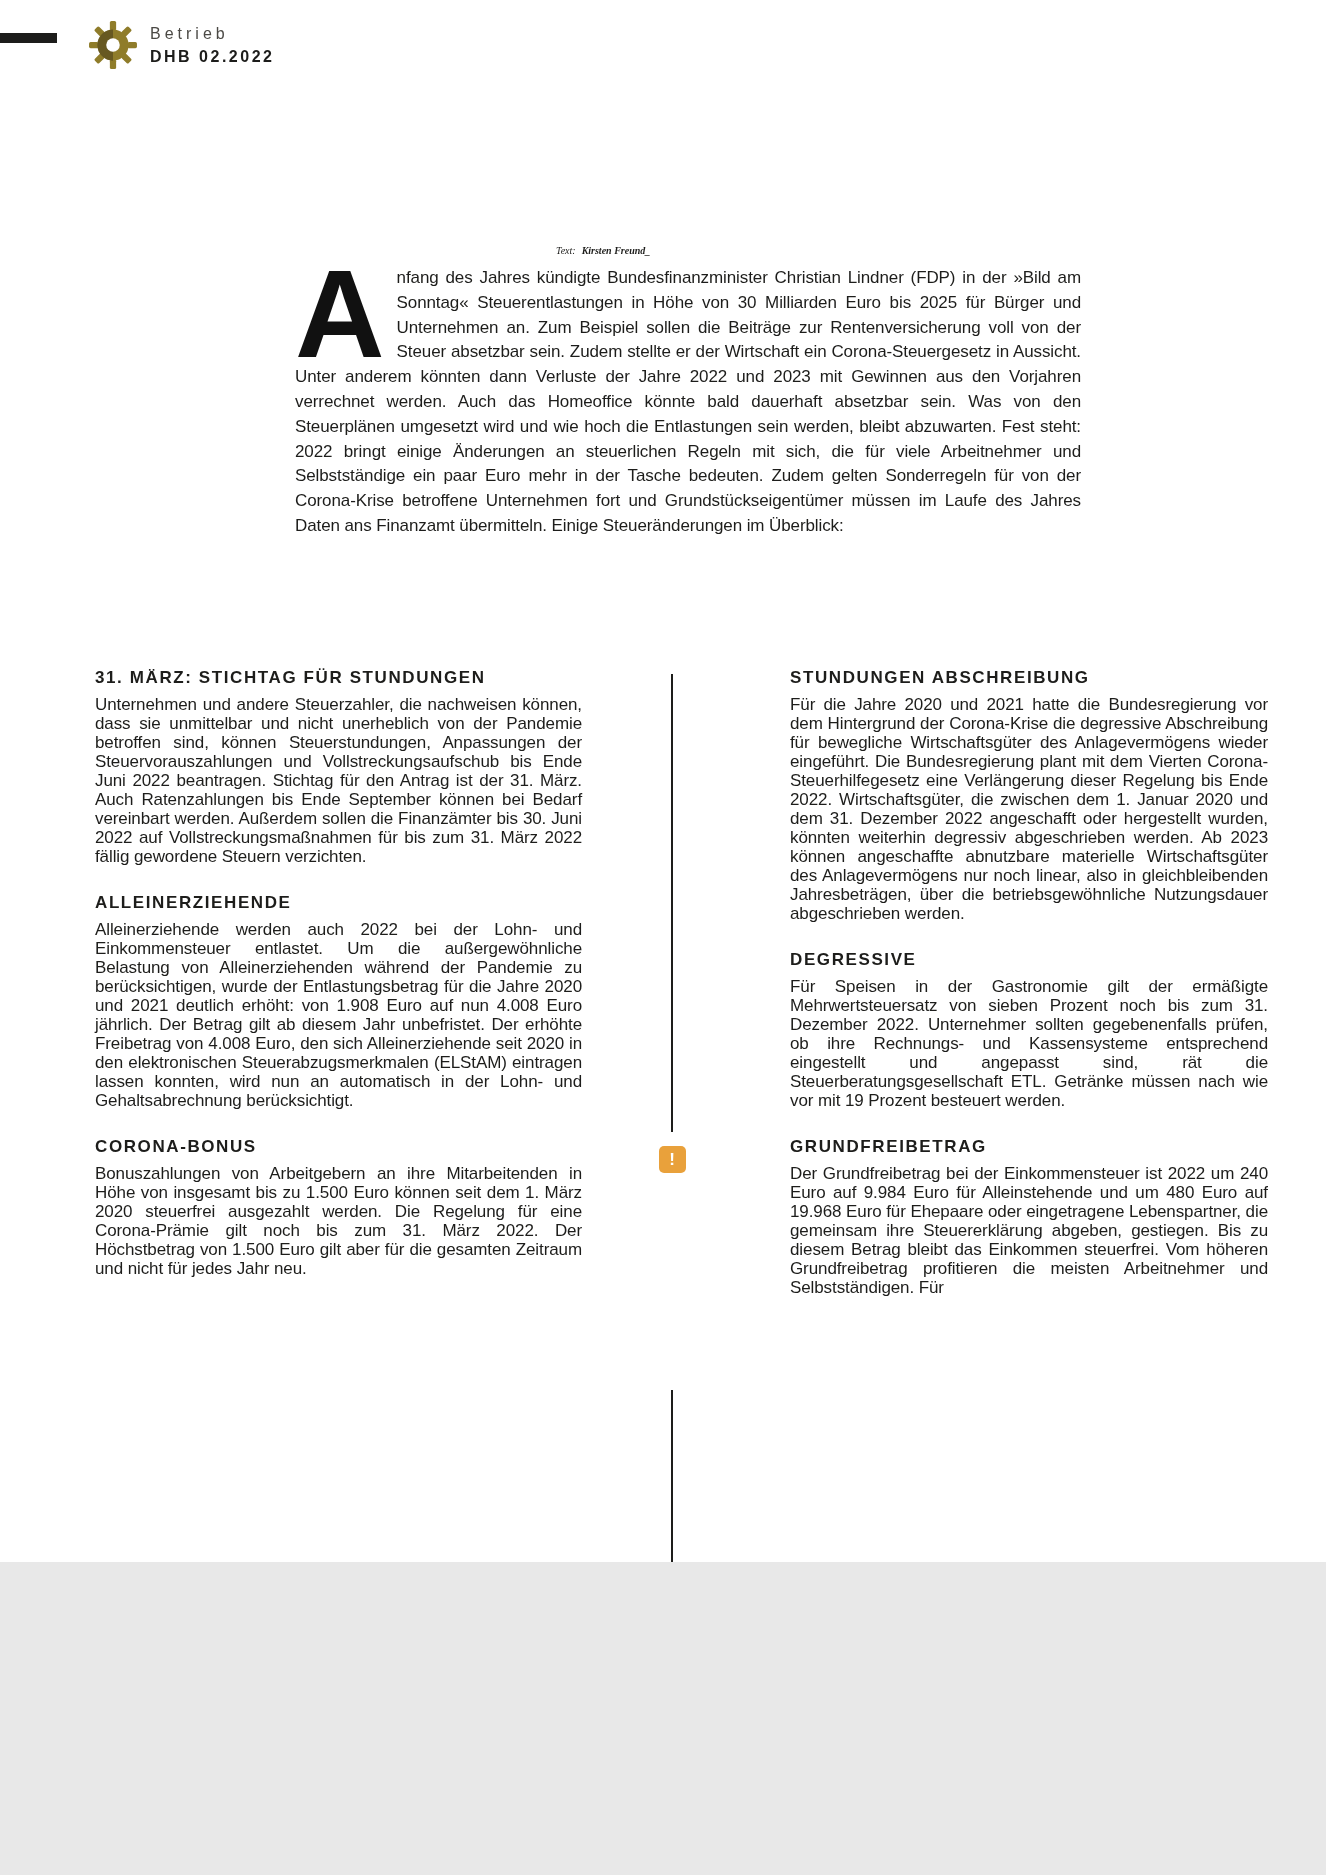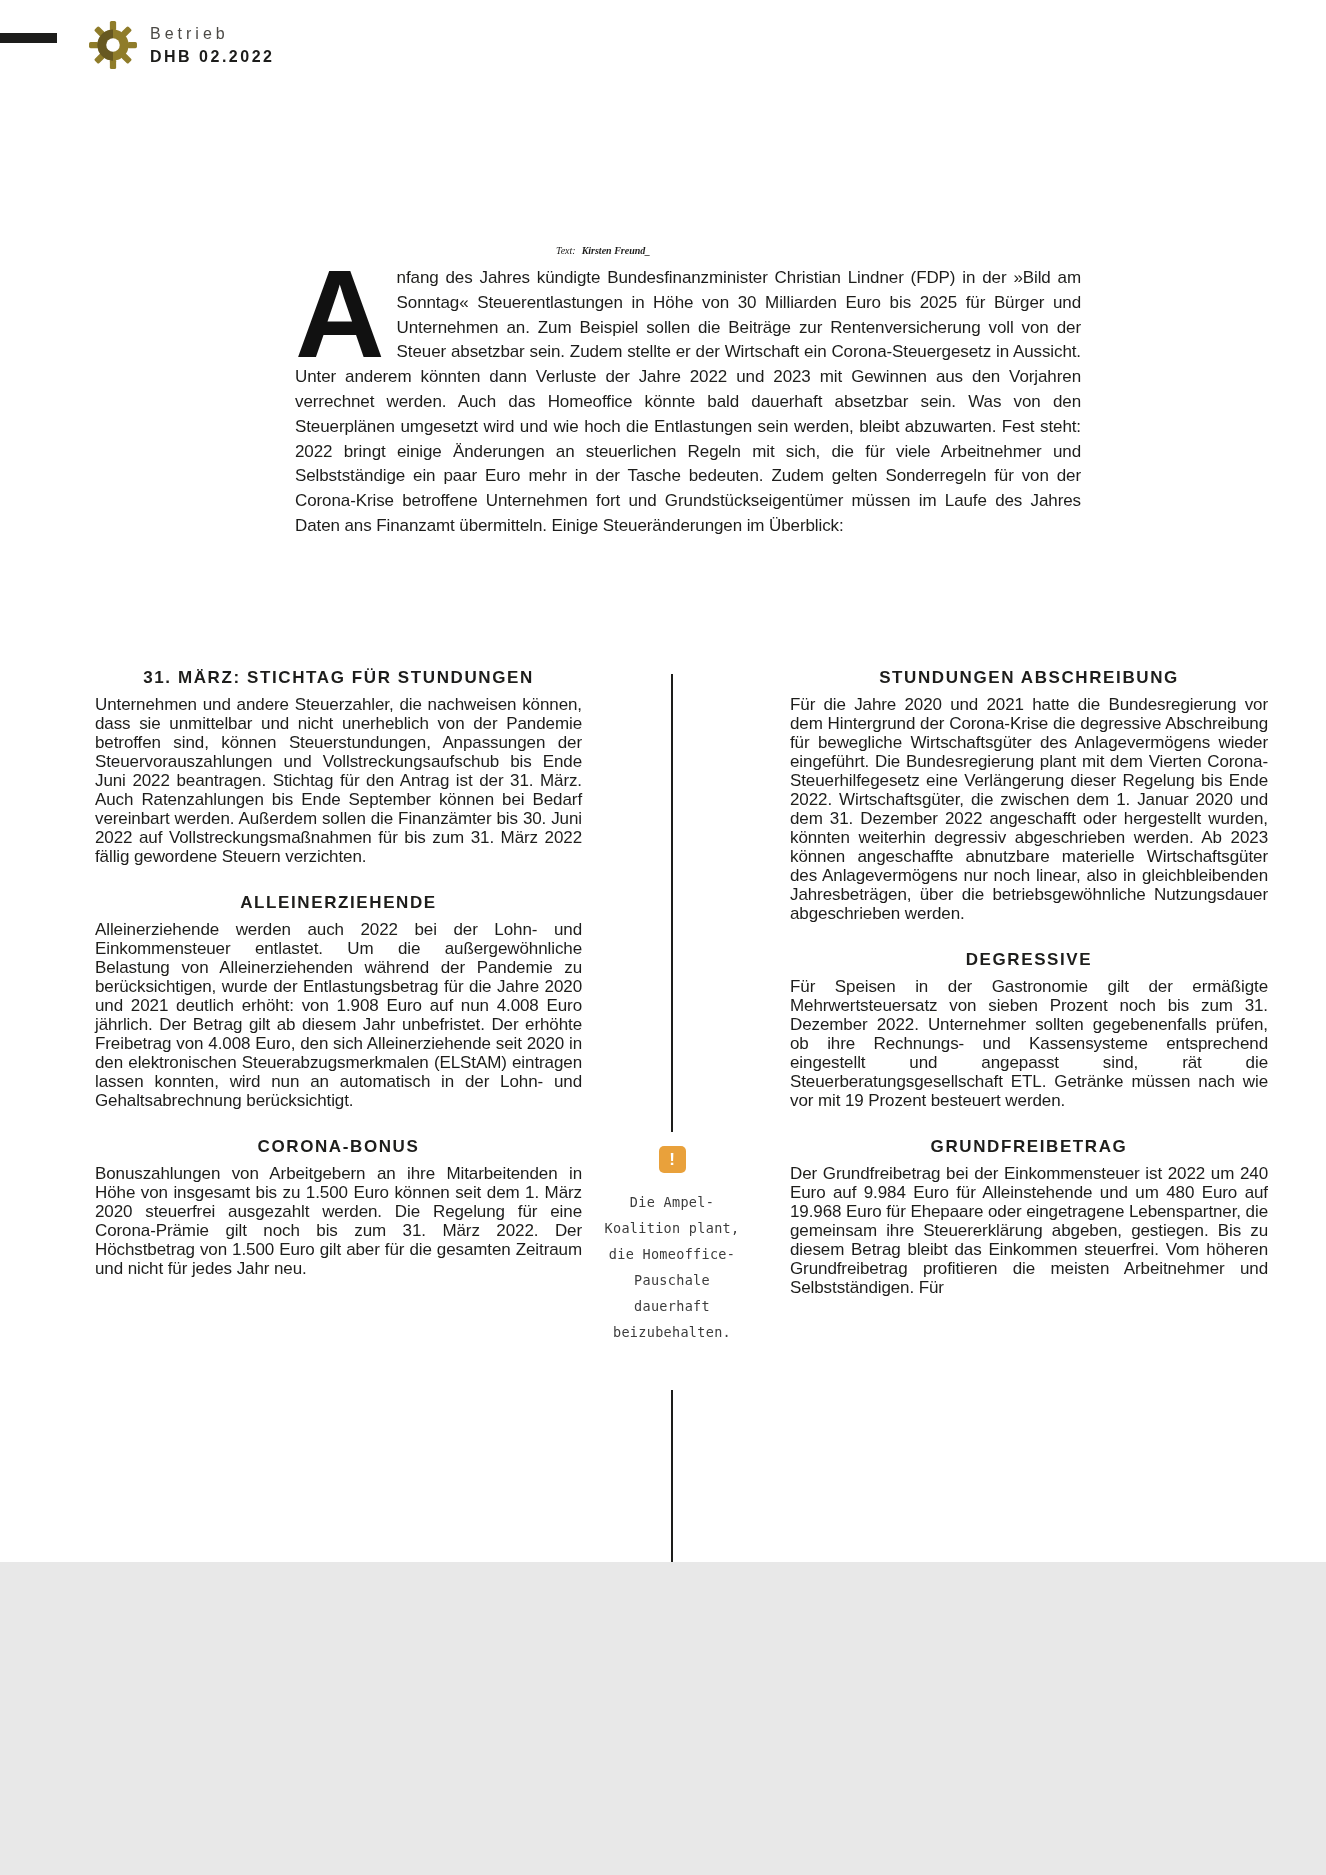--- a/index.html
+++ b/index.html
@@ -28,21 +28,21 @@
   
   .intro{position:absolute;left:295px;top:266px;width:786px;}
   .intro p{margin:0;font-size:17px;line-height:24.8px;text-align:justify;hyphens:auto;letter-spacing:-0.1px;}
   .dropcap{float:left;font-size:124px;line-height:88px;font-weight:700;margin:4px 12px 0 0;letter-spacing:0;color:#111;}
 
   
   .col{position:absolute;top:668px;}
   .col-left{left:95px;width:487px;}
   .col-right{left:790px;width:478px;}
   .article{margin-bottom:27px;}
-  .article h2{margin:0 0 7px 0;font-size:17px;font-weight:700;letter-spacing:1.6px;color:#1d1d1b;text-align:center;}
+  .article h2{margin:0 0 7px 0;font-size:17px;font-weight:700;letter-spacing:1.6px;color:#1d1d1b;}
   .article p{margin:0;font-size:17px;line-height:19px;text-align:justify;hyphens:auto;letter-spacing:-0.1px;}
 
   
   .divider{position:absolute;left:671px;width:2px;background:#1d1d1b;}
   .divider.top{top:674px;height:458px;}
   .divider.bottom{top:1390px;height:334px;}
   .callout{position:absolute;left:597px;top:1146px;width:150px;text-align:center;}
   .warn-icon{width:27px;height:27px;border-radius:5px;background:#e9a13b;color:#ffffff;
     display:flex;align-items:center;justify-content:center;font-weight:700;font-size:17px;
     margin:0 auto 16px auto;}
@@ -109,21 +109,20 @@
       <h2>CORONA-BONUS</h2>
       <p>Bonuszahlungen von Arbeitgebern an ihre Mitarbeitenden in Höhe von insgesamt bis zu 1.500 Euro können seit dem 1. März 2020 steuerfrei ausgezahlt werden. Die Regelung für eine Corona-Prämie gilt noch bis zum 31. März 2022. Der Höchstbetrag von 1.500 Euro gilt aber für die gesamten Zeitraum und nicht für jedes Jahr neu.</p>
     </div>
   </section>
 
   <div class="divider top"></div>
   <div class="callout">
     <div class="warn-icon">
       <span>!</span>
     </div>
-    <p>Die Ampel-Koalition plant, die Homeoffice-Pauschale dauerhaft beizubehalten.</p>
   </div>
   <div class="divider bottom"></div>
 
   <section class="col col-right">
     <div class="article">
       <h2>STUNDUNGEN ABSCHREIBUNG</h2>
       <p>Für die Jahre 2020 und 2021 hatte die Bundesregierung vor dem Hintergrund der Corona-Krise die degressive Abschreibung für bewegliche Wirtschaftsgüter des Anlagevermögens wieder eingeführt. Die Bundesregierung plant mit dem Vierten Corona-Steuerhilfegesetz eine Verlängerung dieser Regelung bis Ende 2022. Wirtschaftsgüter, die zwischen dem 1. Januar 2020 und dem 31. Dezember 2022 angeschafft oder hergestellt wurden, könnten weiterhin degressiv abgeschrieben werden. Ab 2023 können angeschaffte abnutzbare materielle Wirtschaftsgüter des Anlagevermögens nur noch linear, also in gleichbleibenden Jahresbeträgen, über die betriebsgewöhnliche Nutzungsdauer abgeschrieben werden.</p>
     </div>
     <div class="article">
       <h2>DEGRESSIVE</h2>

